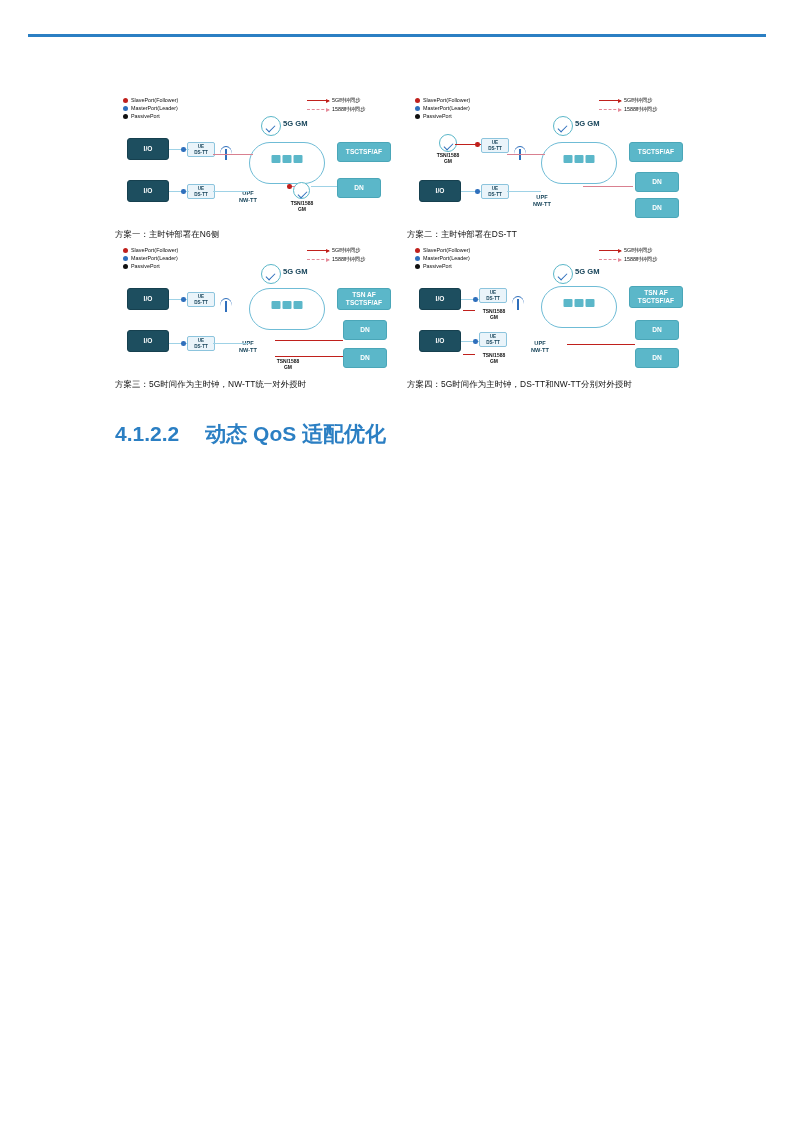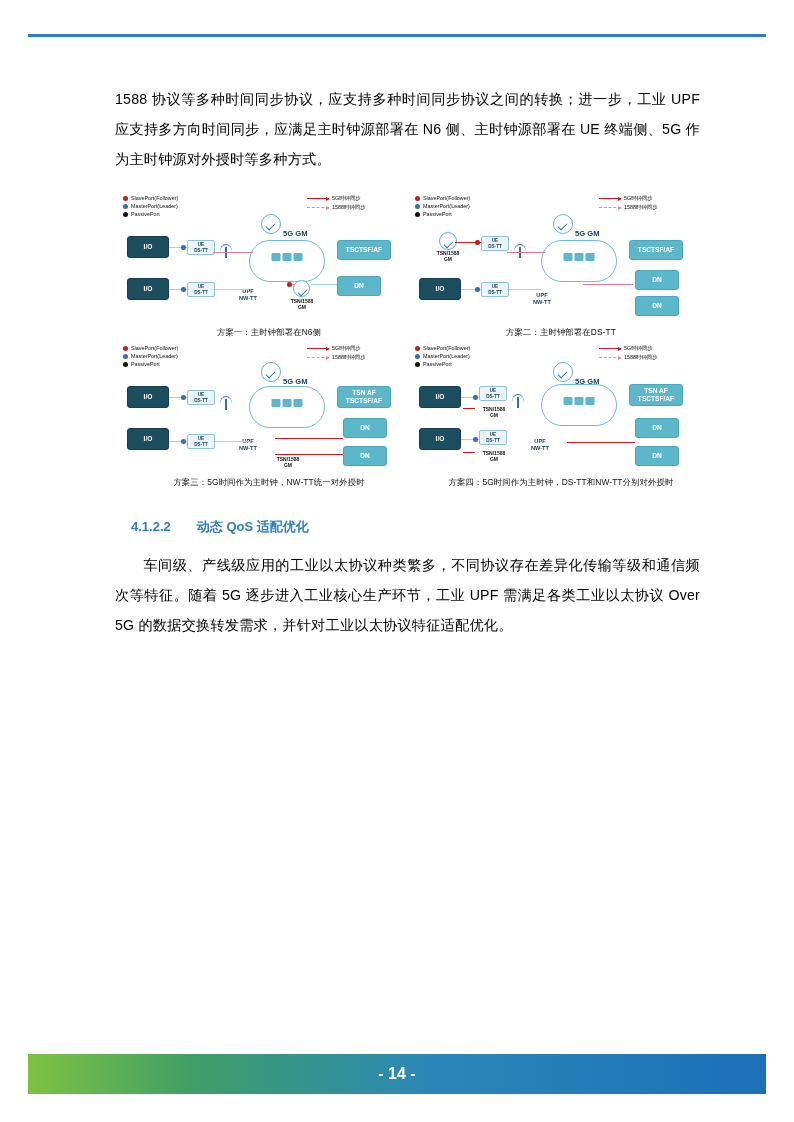--- a/index.html
+++ b/index.html
@@ -66,23 +66,23 @@
   .panel .canvas {
     position: absolute;
     left: 0; top: 0;
     width: 292px;
     height: 132px;
     background: #ffffff;
   }
   .panel .cap {
     position: absolute;
     bottom: 0px;
-    left: 8px;
+    left: 0;
     width: 292px;
-    text-align: center;
+    text-align: left;
     font-size: 8.4px;
     color: #111;
     letter-spacing: 0.1px;
   }
   
   .legend {
     position: absolute;
     left: 8px;
     top: 6px;
     font-size: 5.4px;
@@ -212,21 +212,20 @@
     width: 8px; height: 4px;
     border-left: 1.4px solid #2f6fbc;
     border-bottom: 1.4px solid #2f6fbc;
     transform: rotate(-45deg);
   }
   .gm-label {
     position: absolute;
     font-size: 7.6px;
     font-weight: bold;
     color: #17445a;
-    margin-top: 12px;
   }
   .small-label {
     position: absolute;
     font-size: 5px;
     font-weight: bold;
     color: #111;
     text-align: center;
     line-height: 6px;
   }
   .line {
@@ -273,23 +272,23 @@
     text-align: center;
     font-size: 11.6px;
     margin-top: 14px;
     color: #000;
   }
   
   .heading {
     display: flex;
     gap: 26px;
     align-items: baseline;
-    margin: 30px 0 14px 16px;
+    margin: 30px 0 14px 0;
     color: #2b7fc3;
-    font-size: 13px;
+    font-size: 21px;
     font-weight: bold;
   }
   
   .footer-bar {
     position: absolute;
     left: 28px;
     bottom: 28px;
     width: 738px;
     height: 40px;
     background: linear-gradient(90deg, #7fc241 0%, #3f9f66 22%, #2b87b8 55%, #1d6fb8 100%);
@@ -309,21 +308,20 @@
 </style>
 </head>
 <body>
 
 <div class="page">
 
   <div class="top-rule"></div>
 
   <div class="content">
 
-    <p class="body-text">1588 协议等多种时间同步协议，应支持多种时间同步协议之间的转换；进一步，工业 UPF 应支持多方向时间同步，应满足主时钟源部署在 N6 侧、主时钟源部署在 UE 终端侧、5G 作为主时钟源对外授时等多种方式。</p>
 
     <div class="figure">
       <div class="fig-grid">
 
         <div class="panel">
           <div class="canvas">
 
             <div class="legend">
               <div class="row">
                   <span class="dot dot-red"></span>
@@ -597,21 +595,17 @@
 
       </div>
 
     </div>
 
     <div class="heading">
       <span>4.1.2.2</span>
       <span>动态 QoS 适配优化</span>
     </div>
 
-    <p class="body-text indent">车间级、产线级应用的工业以太协议种类繁多，不同协议存在差异化传输等级和通信频次等特征。随着 5G 逐步进入工业核心生产环节，工业 UPF 需满足各类工业以太协议 Over 5G 的数据交换转发需求，并针对工业以太协议特征适配优化。</p>
 
   </div>
 
-  <div class="footer-bar">
-    <div class="footer-page">- 14 -</div>
-  </div>
 
 </div>
 
 </body></html>

